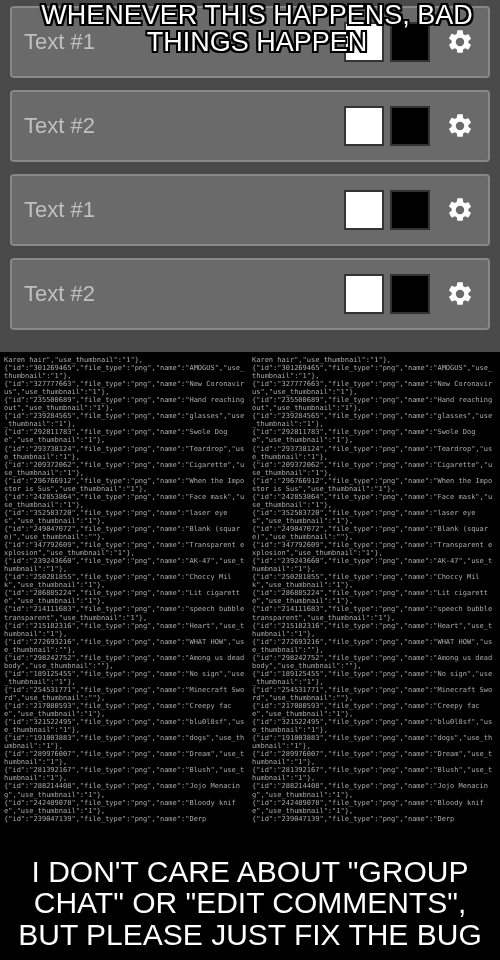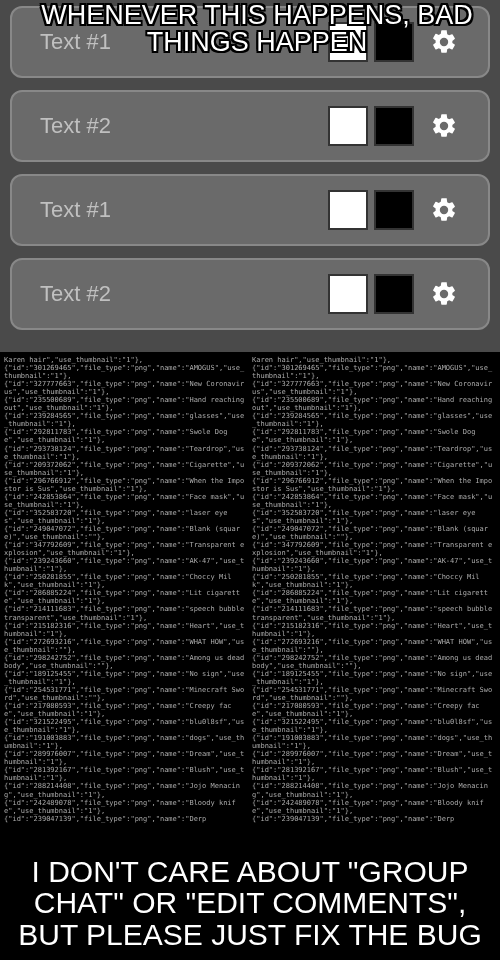--- a/index.html
+++ b/index.html
@@ -15,25 +15,25 @@
       position: relative;
       overflow: hidden;
     }
     .text-boxes-area {
       background: #4a4a4a;
       padding: 6px 10px 10px 10px;
     }
     .text-box-row {
       background: #6a6a6a;
       border: 2px solid #888;
-      border-radius: 12px;
+      border-radius: 4px;
       margin-bottom: 12px;
       display: flex;
       align-items: center;
-      padding: 10px 28px;
+      padding: 10px 12px;
       height: 72px;
     }
     .text-input-display {
       flex: 1;
       color: #c0c0c0;
       font-size: 22px;
       font-weight: 400;
     }
     .color-swatch {
       width: 40px;

